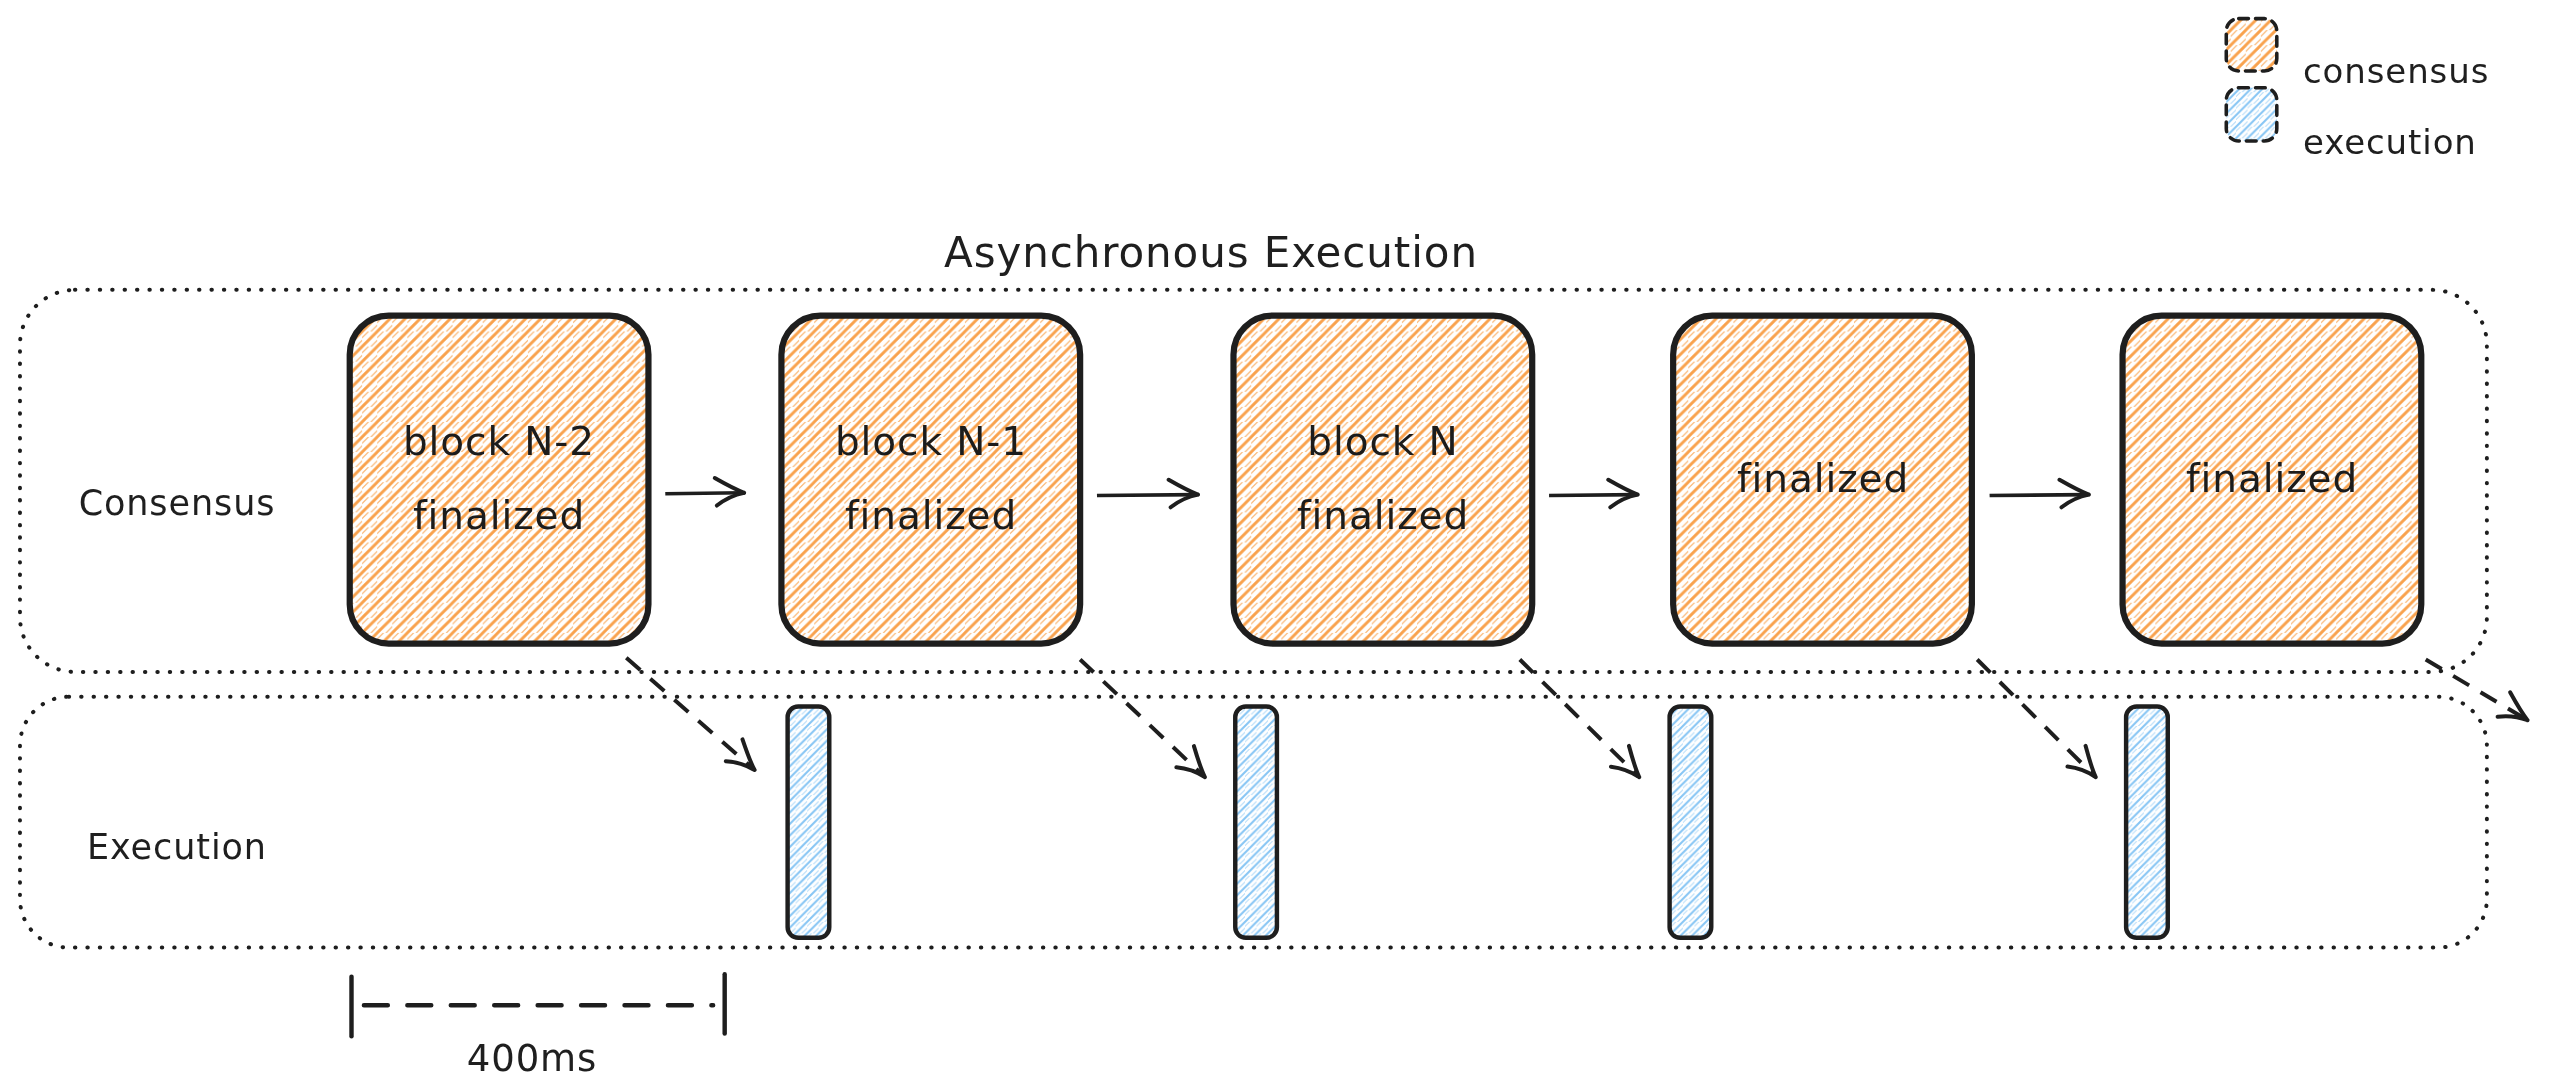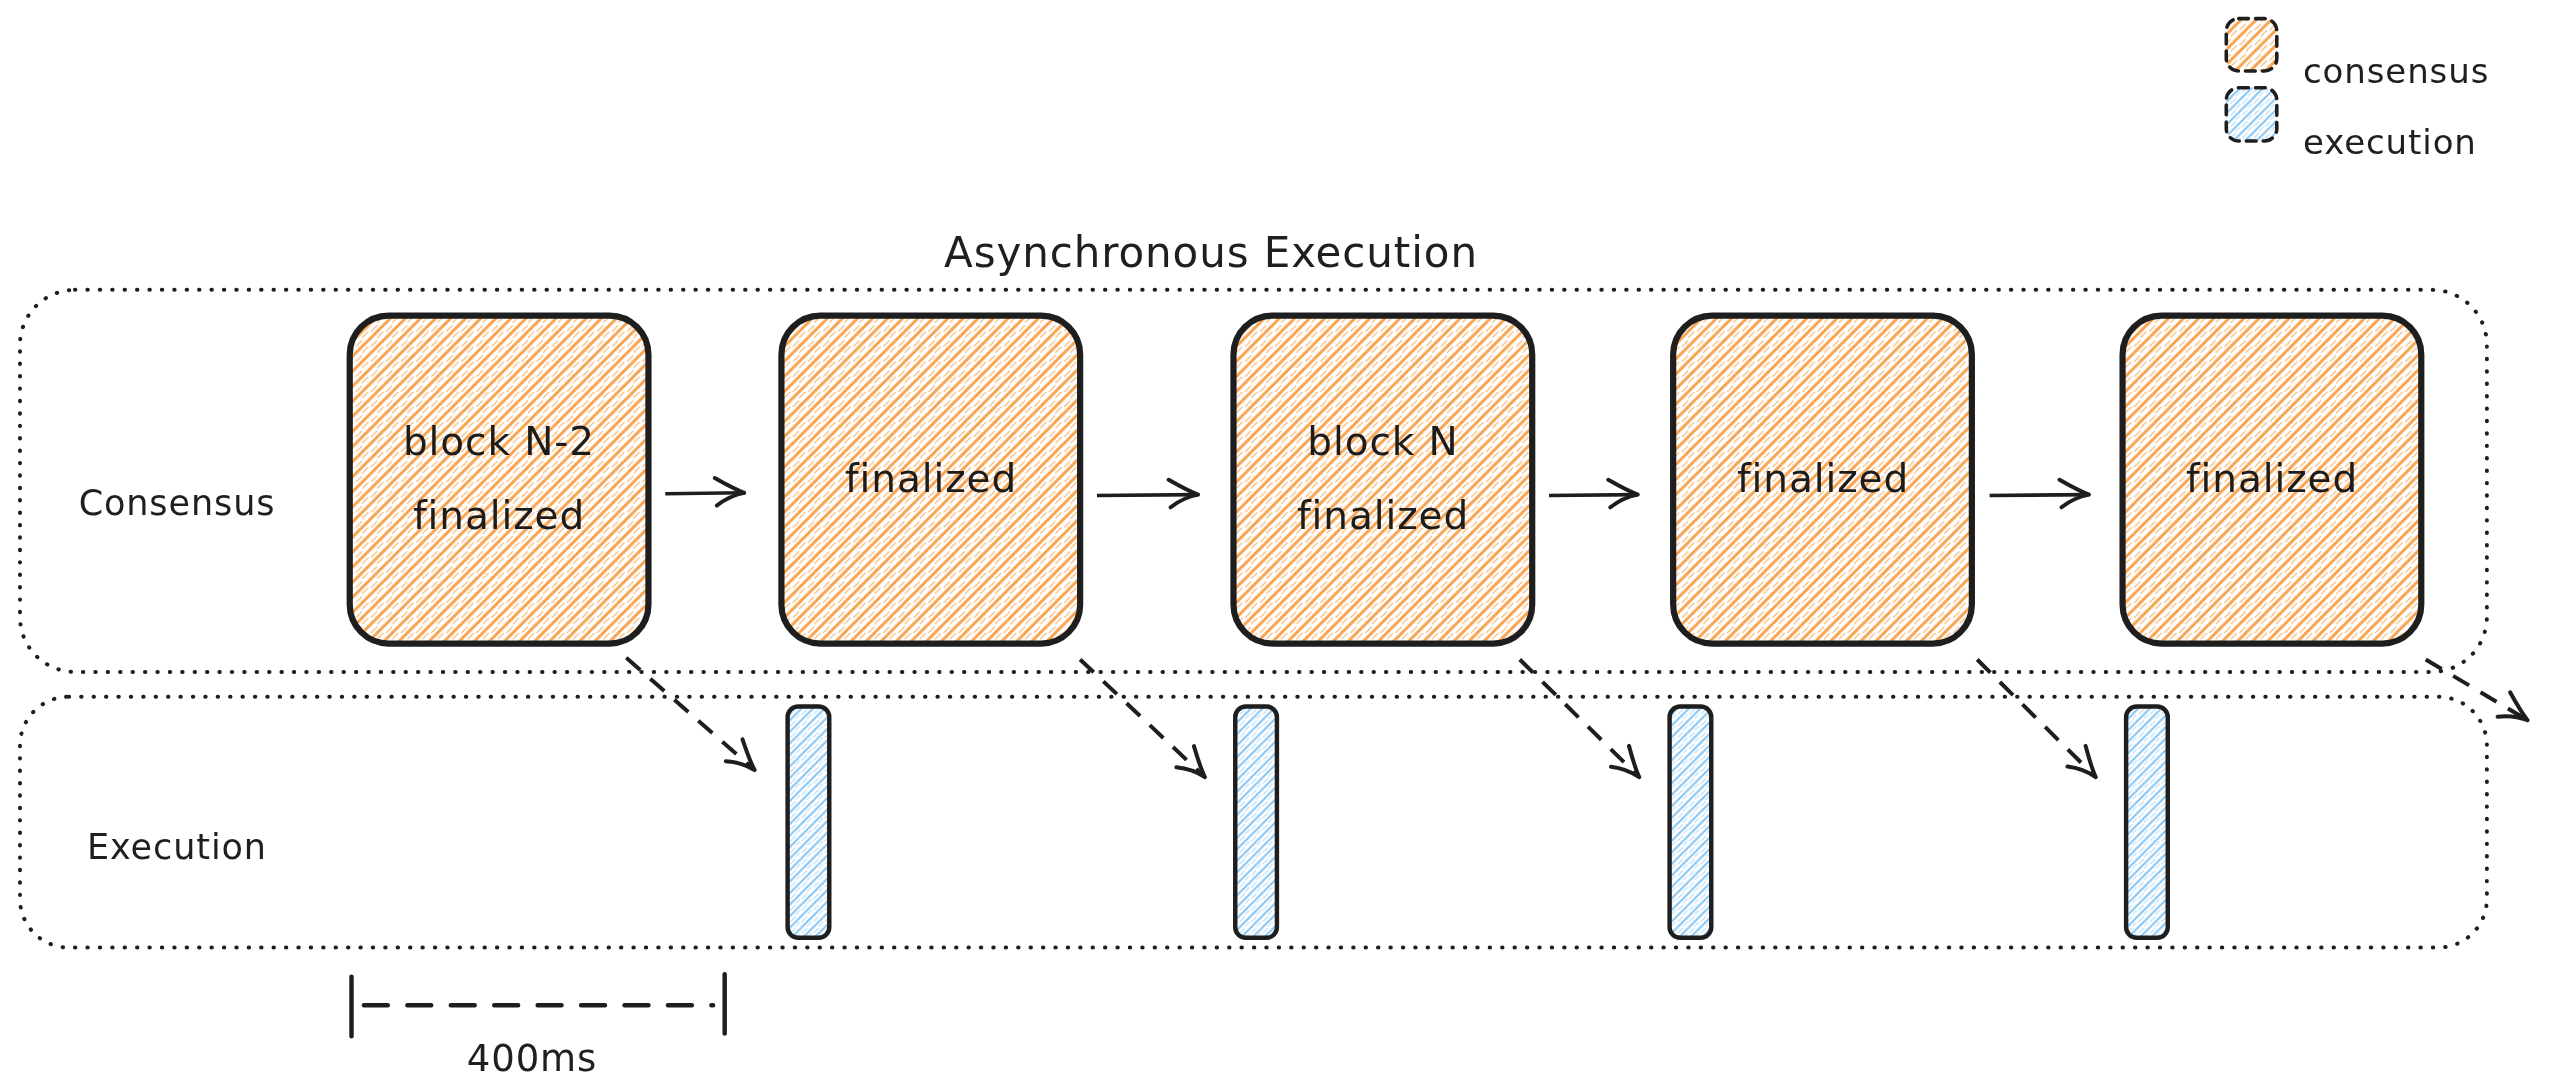--- a/index.html
+++ b/index.html
@@ -129,20 +129,21 @@
   <div class="txt legend-label l1">execution</div>
 
   <div class="txt lane-label consensus">Consensus</div>
   <div class="txt lane-label execution">Execution</div>
 
   <div class="block-label" style="left:346px">
     <span>block N-2</span>
     <span>finalized</span>
   </div>
   <div class="block-label" style="left:778px">
+    <span>block N-1</span>
     <span>finalized</span>
   </div>
   <div class="block-label" style="left:1230px">
     <span>block N</span>
     <span>finalized</span>
   </div>
   <div class="block-label" style="left:1670px">
     <span>finalized</span>
   </div>
   <div class="block-label" style="left:2119px">

